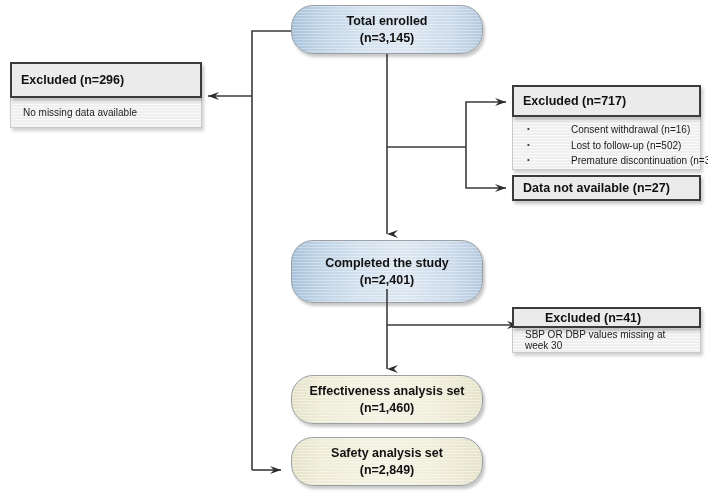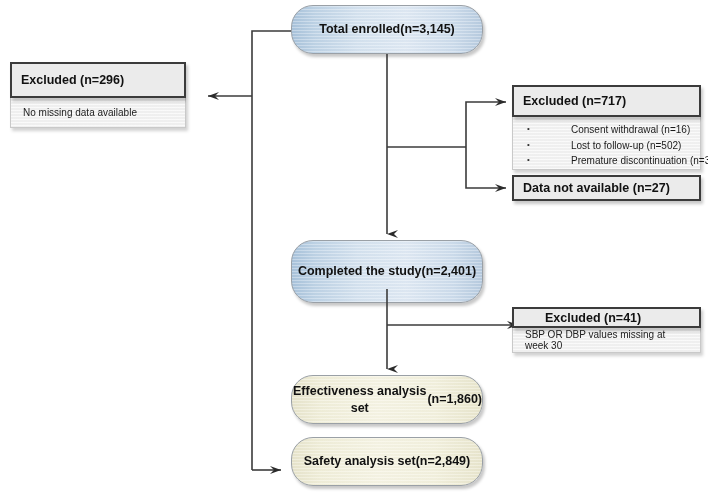--- a/index.html
+++ b/index.html
@@ -17,21 +17,21 @@
     background: #ffffff;
     overflow: hidden;
   }
   
   .node {
     position: absolute;
     box-sizing: border-box;
     border-radius: 22px;
     border: 1px solid #9aa0a6;
     display: flex;
-    flex-direction: row;
+    flex-direction: column;
     align-items: center;
     justify-content: center;
     text-align: center;
     font-weight: bold;
     font-size: 12.5px;
     color: #111111;
     line-height: 1.35;
     box-shadow: 2px 3px 3px rgba(0,0,0,0.22);
   }
   .node.blue {
@@ -175,29 +175,29 @@
     <span class="ln2">(n=3,145)</span>
   </div>
 
   <div class="node blue" style="left:291px; top:240px; width:192px; height:63px;">
     <span class="ln1">Completed the study</span>
     <span class="ln2">(n=2,401)</span>
   </div>
 
   <div class="node cream" style="left:291px; top:375px; width:192px; height:49px;">
     <span class="ln1">Effectiveness analysis set</span>
-    <span class="ln2">(n=1,860)</span>
+    <span class="ln2">(n=1,460)</span>
   </div>
 
   <div class="node cream" style="left:291px; top:437px; width:192px; height:49px;">
     <span class="ln1">Safety analysis set</span>
     <span class="ln2">(n=2,849)</span>
   </div>
 
-  <div class="boxgroup" style="left:10px; top:62px; width:176px;border-radius:6px;">
+  <div class="boxgroup" style="left:10px; top:62px; width:192px;border-radius:6px;">
     <div class="box-head" style="height:36px;">Excluded (n=296)</div>
     <div class="box-body center-text" style="height:30px;">No missing data available</div>
   </div>
 
   <div class="boxgroup" style="left:512px; top:85px; width:189px;">
     <div class="box-head" style="height:32px;">Excluded (n=717)</div>
     <div class="box-body" style="height:53px; padding:5px 4px 5px 0;">
       <ul class="bullets">
         <li>Consent withdrawal (n=16)</li>
         <li>Lost to follow-up (n=502)</li>

